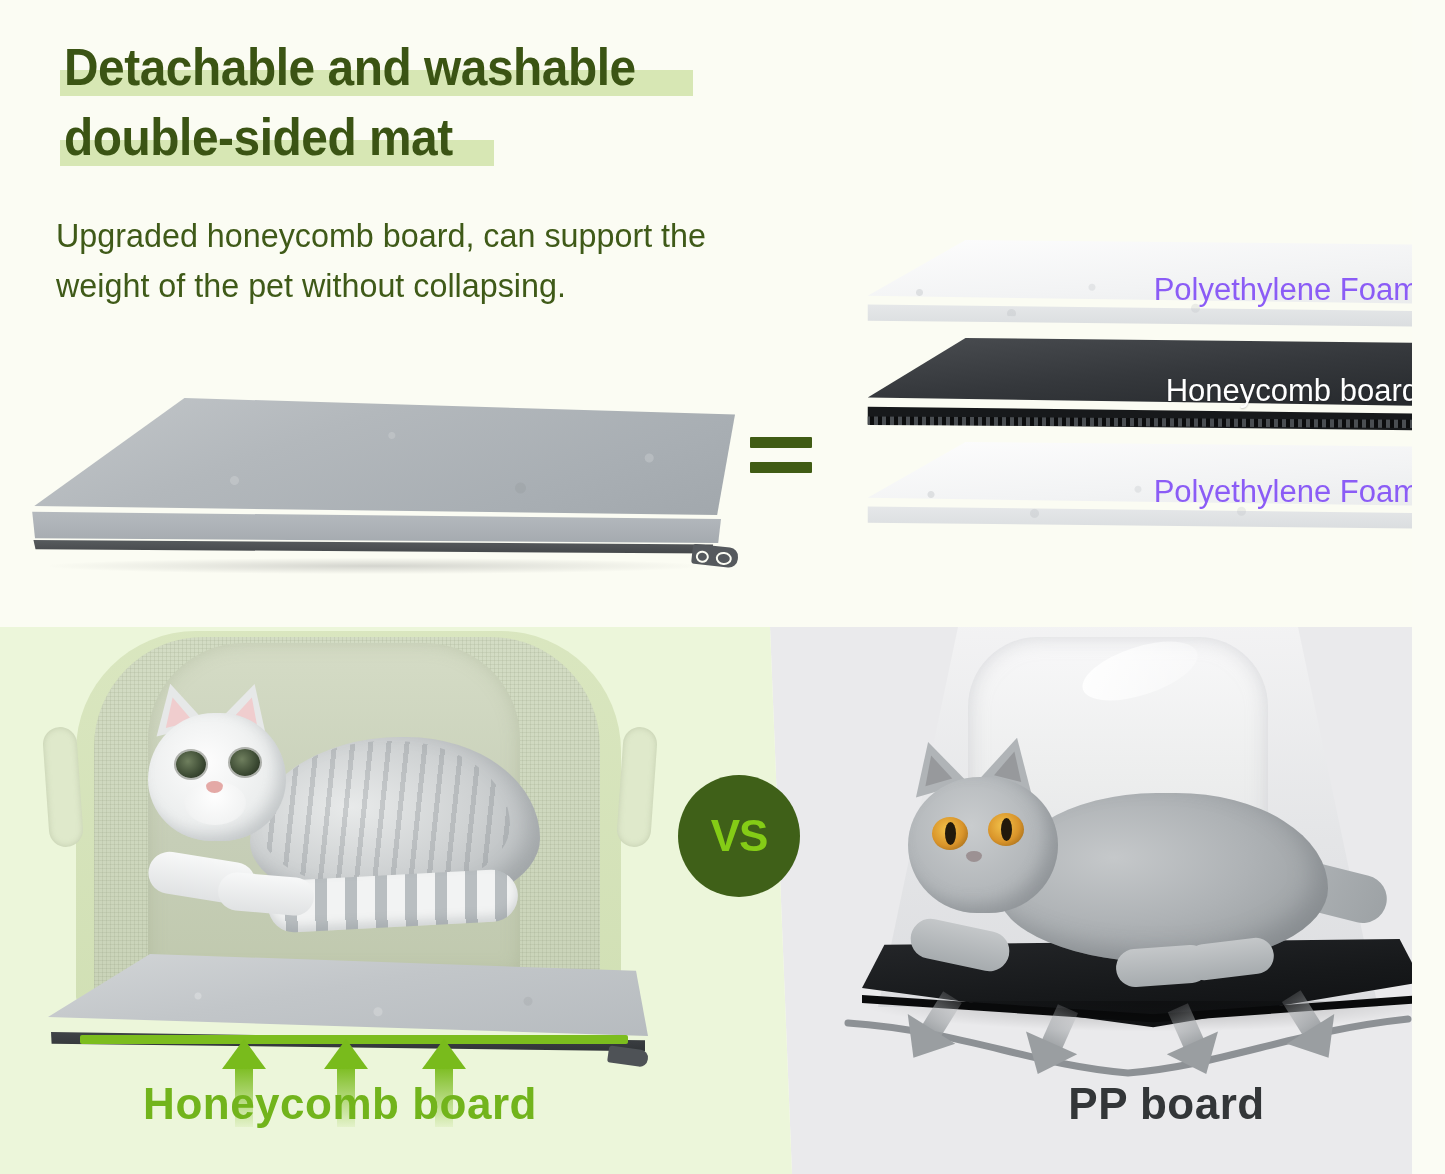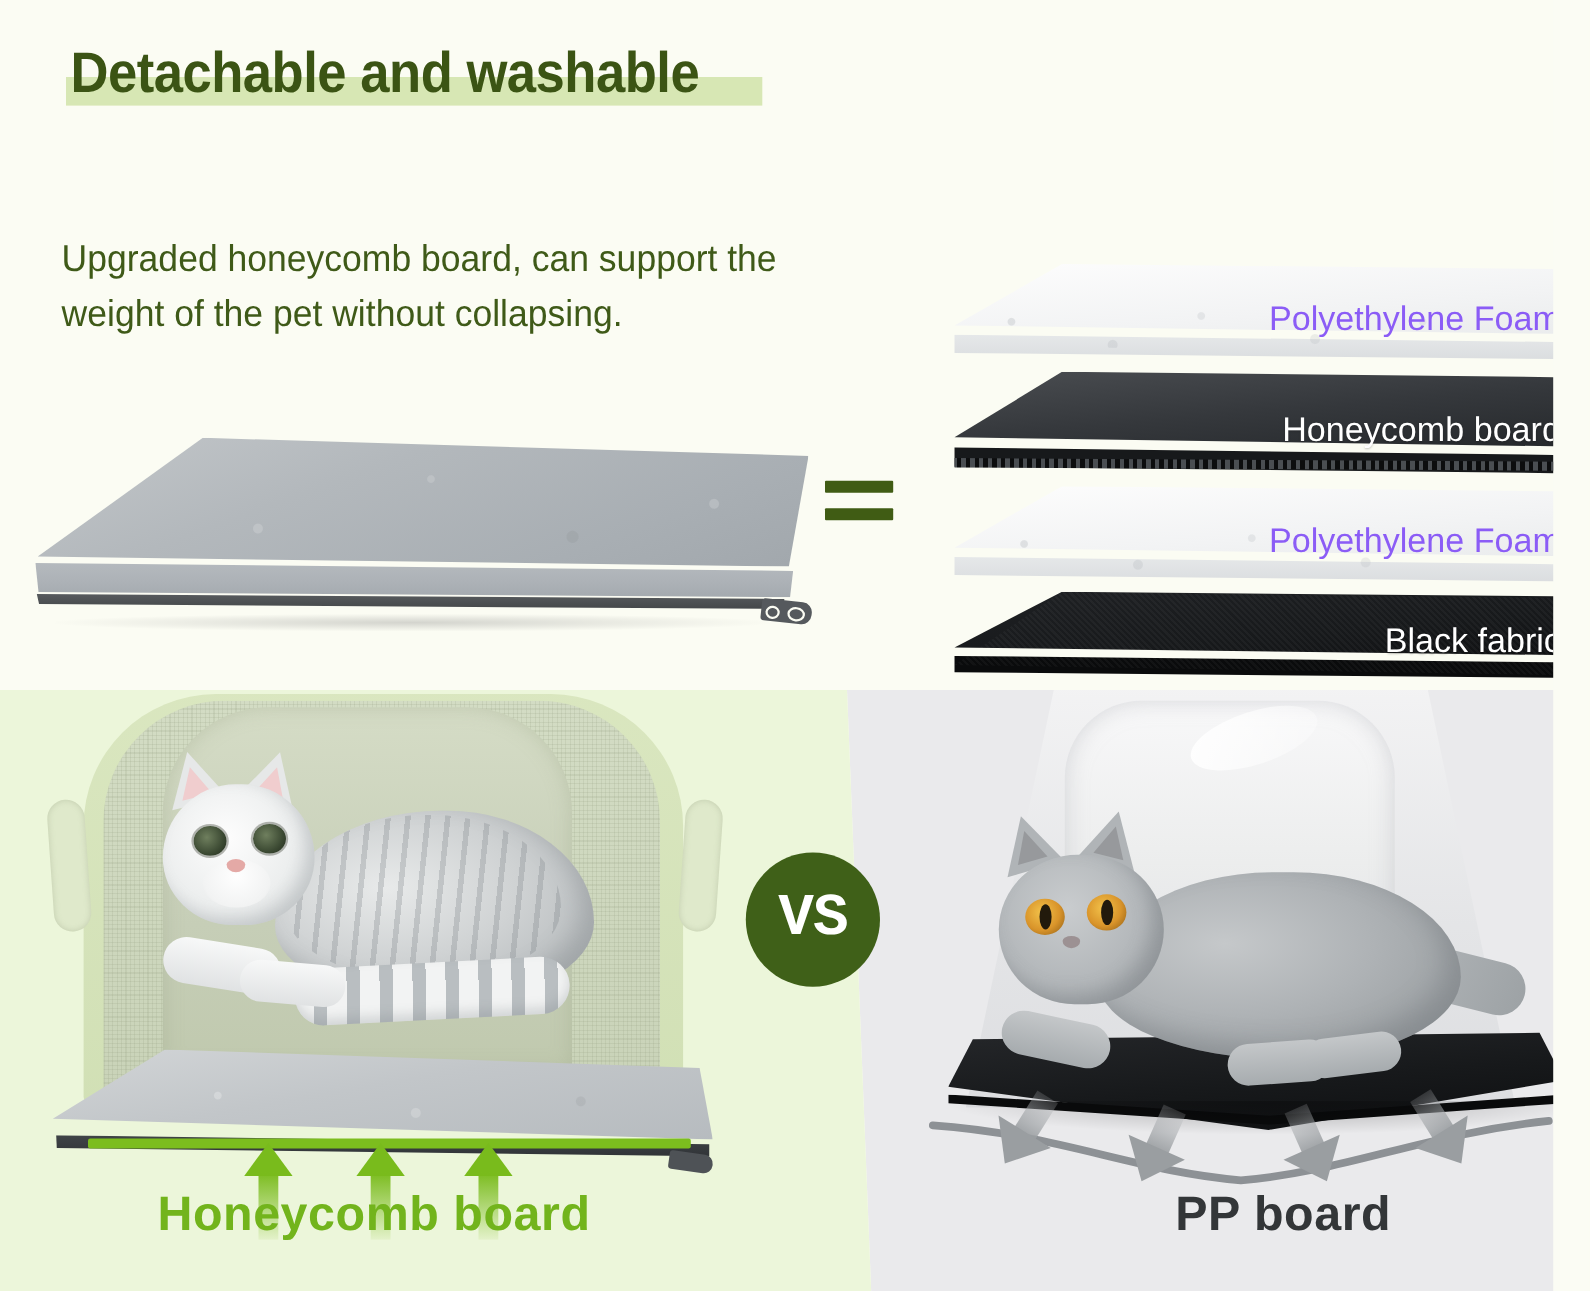--- a/index.html
+++ b/index.html
@@ -359,20 +359,24 @@
 <div id="page">
 
   <div id="top-section">
 
     <div id="title-block">
       <div class="title-line">
         <span class="hl"></span>
         <span class="txt">Detachable and washable</span>
       </div>
       <br>
+      <div class="title-line">
+        <span class="hl"></span>
+        <span class="txt">double-sided mat</span>
+      </div>
     </div>
 
     <div id="subtitle">Upgraded honeycomb board, can support the weight of the pet without collapsing.</div>
 
     <div id="mat-wrap">
       <div class="mat-body">
         <div class="mat-top"></div>
         <div class="mat-texture"></div>
         <div class="mat-front"></div>
         <div class="mat-darkedge"></div>
@@ -409,28 +413,20 @@
 
       <div class="layer" id="layer-3">
         <div class="slab">
           <div class="edge"></div>
           <div class="face"></div>
           <div class="grain"></div>
         </div>
         <div class="lbl dark">Polyethylene Foam</div>
       </div>
 
-      <div class="layer" id="layer-4">
-        <div class="slab">
-          <div class="edge"></div>
-          <div class="face"></div>
-          <div class="grain"></div>
-        </div>
-        <div class="lbl light">Black fabric</div>
-      </div>
 
     </div>
   </div>
 
   <div id="bottom-section">
 
     <div id="panel-right">
       <div id="carrier-r">
         <div class="cr-shell"></div>
         <div class="cr-window"></div>
@@ -531,17 +527,17 @@
           <div class="head"></div>
           <div class="shaft"></div>
         </div>
       </div>
 
       <div id="label-left">Honeycomb board</div>
     </div>
 
     <div style="position:absolute;left:678px;top:148px;width:122px;height:122px;border-radius:50%;
                 background:#3f6018;display:flex;align-items:center;justify-content:center;z-index:40;">
-      <span style="color:#ffffff;font-size:54px;font-weight:bold;letter-spacing:-1px;line-height:1;font-family:Liberation Mono, monospace;">VS</span>
+      <span style="color:#84cc16;font-size:44px;font-weight:bold;letter-spacing:-1px;line-height:1;">VS</span>
     </div>
 
   </div>
 </div>
 
 </body></html>

